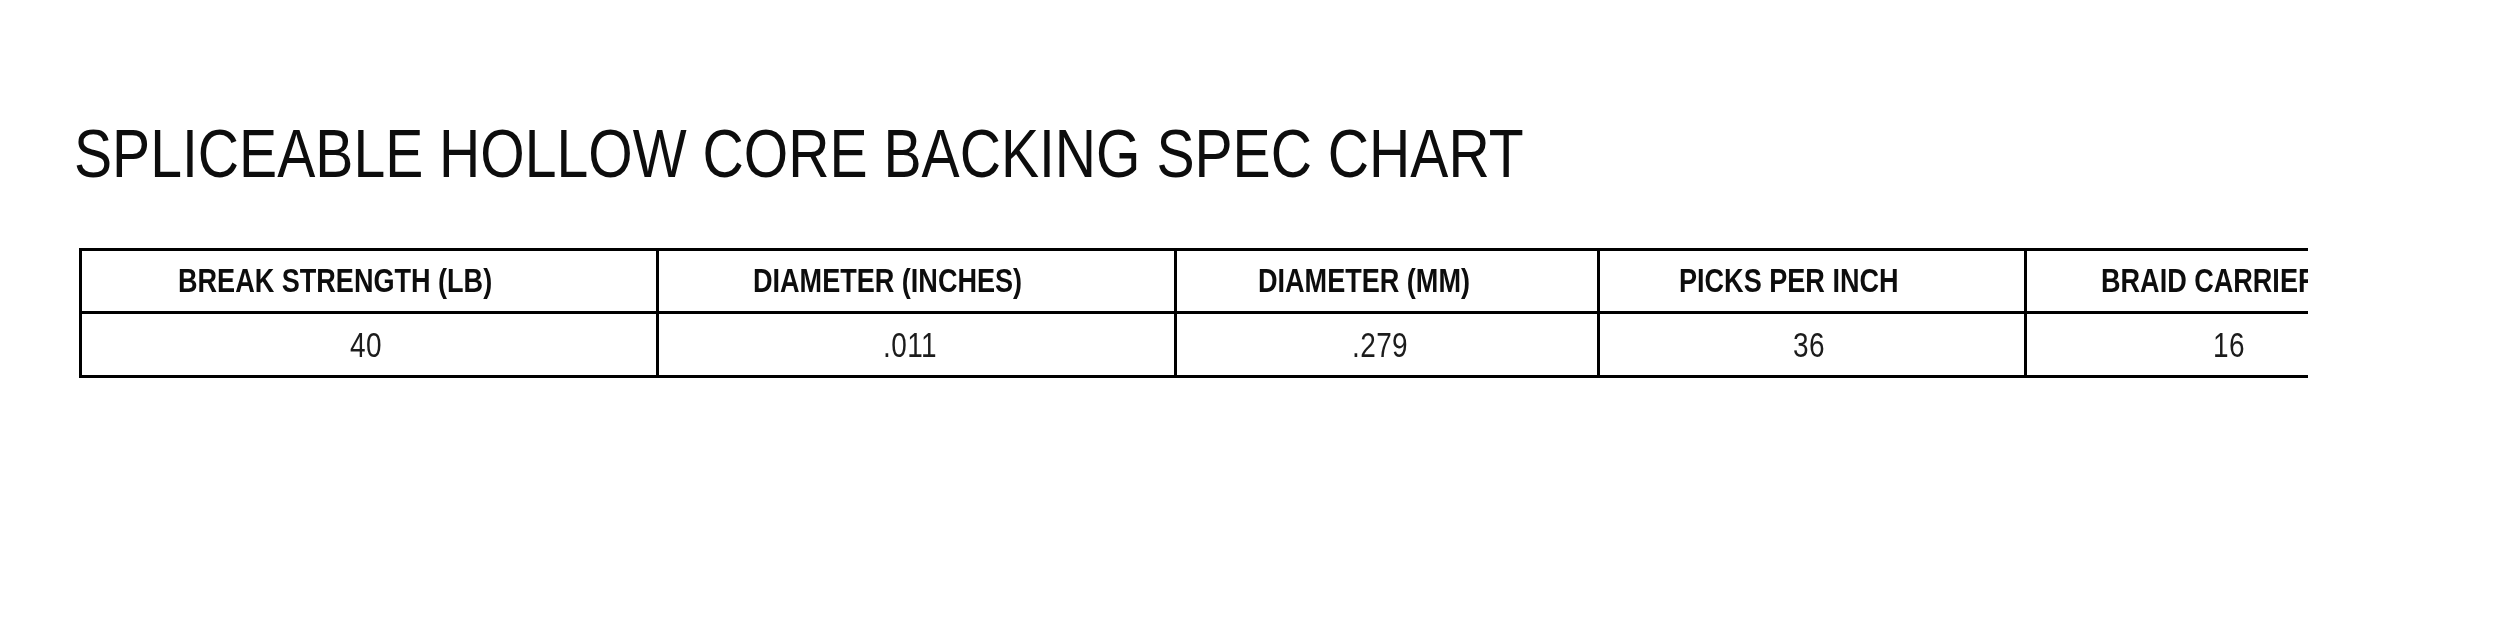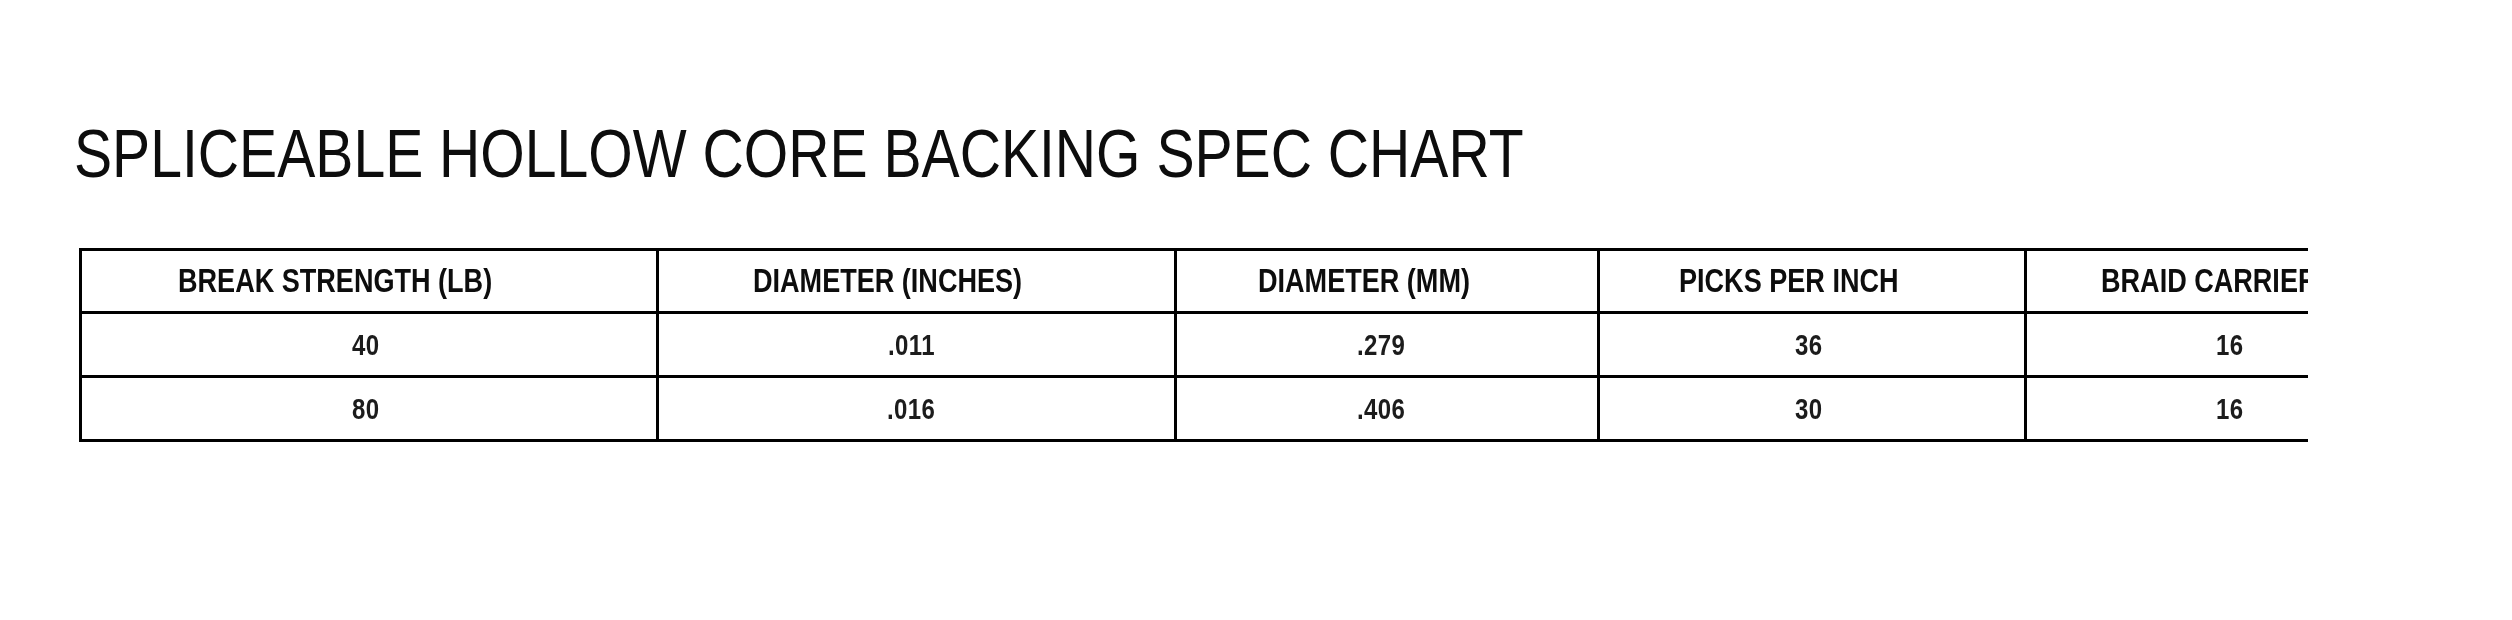--- a/index.html
+++ b/index.html
@@ -55,22 +55,22 @@
     height: 60px;
     font-size: 33px;
     font-weight: 700;
     color: #0d0d0d;
   }
   table.spec-table th .cond {
     transform: scaleX(0.82);
   }
   table.spec-table td {
     height: 61px;
-    font-size: 30px;
-    font-weight: 700;
+    font-size: 35px;
+    font-weight: 400;
     color: #1c1c1c;
   }
   table.spec-table td .cond {
     transform: scaleX(0.80);
     letter-spacing: 0.5px;
   }
   .col-1 { width: 577px; }
   .col-2 { width: 518px; }
   .col-3 { width: 423px; }
   .col-4 { width: 427px; }
@@ -101,23 +101,16 @@
       </tr>
     </thead>
     <tbody>
       <tr>
         <td><span class="cond">40</span></td>
         <td><span class="cond">.011</span></td>
         <td><span class="cond">.279</span></td>
         <td><span class="cond">36</span></td>
         <td><span class="cond">16</span></td>
       </tr>
-      <tr>
-        <td><span class="cond">80</span></td>
-        <td><span class="cond">.016</span></td>
-        <td><span class="cond">.406</span></td>
-        <td><span class="cond">30</span></td>
-        <td><span class="cond">16</span></td>
-      </tr>
     </tbody>
   </table>
 
 </div>
 
 </body></html>

